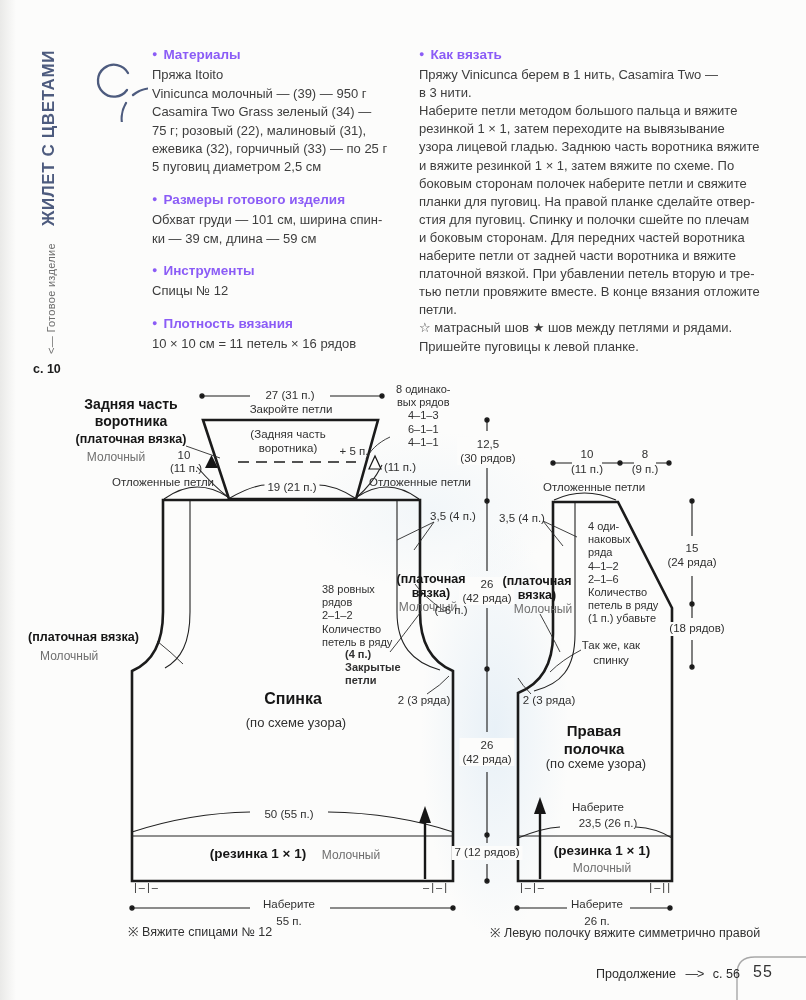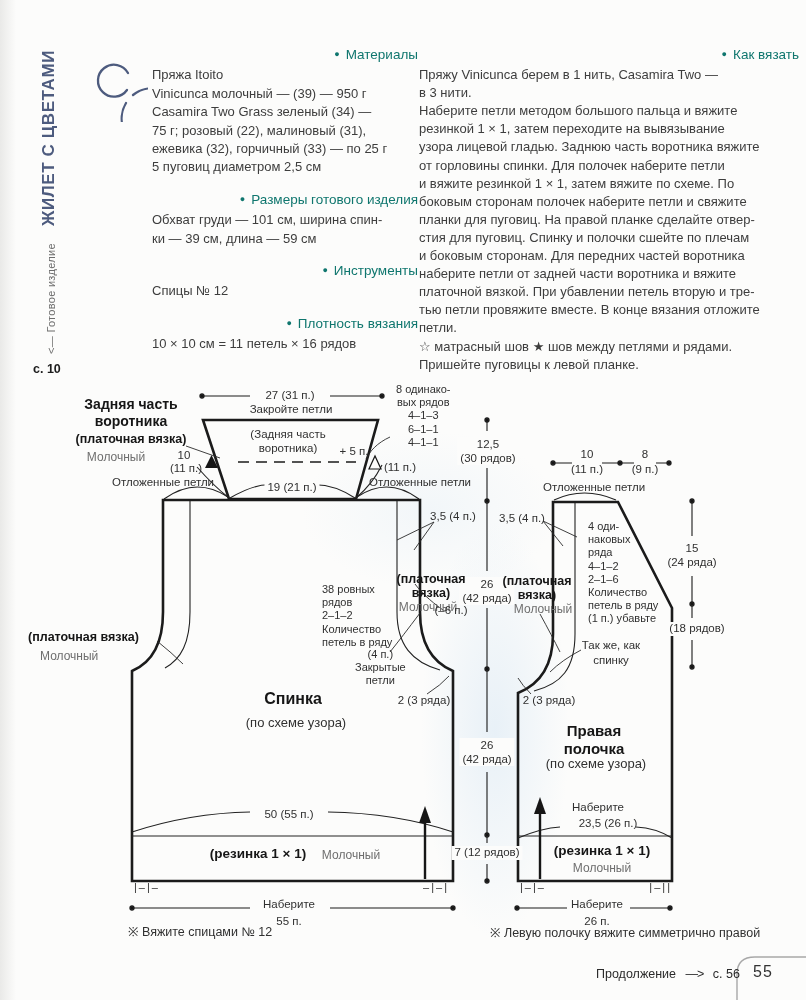--- a/index.html
+++ b/index.html
@@ -17,21 +17,21 @@
 
   
   .v-title{left:39px;top:226px;transform-origin:0 0;transform:rotate(-90deg);
            white-space:nowrap;font-size:17px;font-weight:bold;color:#4d5b7e;letter-spacing:.6px;}
   .v-sub{left:45px;top:354px;transform-origin:0 0;transform:rotate(-90deg);
          white-space:nowrap;font-size:11px;color:#6d6d6d;letter-spacing:.3px;}
   .pref{left:33px;top:362px;font-size:12.5px;font-weight:bold;color:#1c1c1c;}
 
   
   .col{line-height:18.4px;font-size:13px;}
-  .col .h{font-size:13.5px;font-weight:normal;color:#0f766e;margin:0 0 2px 0;text-align:right;}
+  .col .h{font-size:13.5px;font-weight:bold;color:#8b5cf6;margin:0 0 2px 0;}
   .col .bullet{font-size:9px;vertical-align:2px;margin-right:6px;}
   .col .sec{margin-bottom:13px;}
   .col .line{white-space:nowrap;}
   #left-col{left:152px;top:45px;width:266px;}
   #right-col{left:419px;top:45px;width:380px;line-height:18.1px;}
 
   
   .dlabel{position:absolute;font-size:11.5px;color:#303030;white-space:pre-line;
           line-height:13.5px;text-align:center;}
   .dlabel.bg{background:#fcfcfb;padding:0 3px;}
@@ -95,21 +95,20 @@
 </div>
 
 <div id="right-col" class="abs col">
   <div class="h"><span class="bullet">●</span><span>Как вязать</span></div>
   <div>
       <div class="line">Пряжу Vinicunca берем в 1 нить, Casamira Two —</div>
       <div class="line">в 3 нити.</div>
       <div class="line">Наберите петли методом большого пальца и вяжите</div>
       <div class="line">резинкой 1 × 1, затем переходите на вывязывание</div>
       <div class="line">узора лицевой гладью. Заднюю часть воротника вяжите</div>
-      <div class="line">от горловины спинки. Для полочек наберите петли</div>
       <div class="line">и вяжите резинкой 1 × 1, затем вяжите по схеме. По</div>
       <div class="line">боковым сторонам полочек наберите петли и свяжите</div>
       <div class="line">планки для пуговиц.  На правой планке сделайте отвер-</div>
       <div class="line">стия для пуговиц. Спинку и полочки сшейте по плечам</div>
       <div class="line">и боковым сторонам.  Для передних частей воротника</div>
       <div class="line">наберите петли от задней части воротника и вяжите</div>
       <div class="line">платочной вязкой. При убавлении петель вторую и тре-</div>
       <div class="line">тью петли провяжите вместе. В конце вязания отложите</div>
       <div class="line">петли.</div>
       <div class="line">☆ матрасный шов  ★ шов между петлями и рядами.</div>
@@ -219,21 +218,21 @@
 (42 ряда)</div>
     <div class="dlabel" style="left: 453px; top: 510px; transform: translateX(-50%);">3,5 (4 п.)</div>
     <div class="dlabel b" style="left: 431px; top: 572px; font-size: 12.5px; line-height: 14px; transform: translateX(-50%);">(платочная
 вязка)</div>
     <div class="dlabel g" style="left: 428px; top: 601px; font-size: 12px; transform: translateX(-50%);">Молочный</div>
     <div class="dlabel" style="left: 322px; top: 583px; font-size: 11px; line-height: 13.2px; text-align: left;">38 ровных
 рядов
 2–1–2
 Количество
 петель в ряду</div>
-    <div class="dlabel" style="left: 355px; top: 648px; font-size: 11px; line-height: 13.2px; text-align: center;">(4 п.)
+    <div class="dlabel" style="left: 345px; top: 648px; font-size: 11px; line-height: 13.2px; text-align: left; font-weight: bold;">(4 п.)
 Закрытые
 петли</div>
     <div class="dlabel" style="left: 451px; top: 604px; transform: translateX(-50%);">(–6 п.)</div>
     <div class="dlabel b" style="left: 28px; top: 631px; font-size: 12.5px; text-align: left;">(платочная вязка)</div>
     <div class="dlabel g" style="left: 40px; top: 650px; font-size: 12px; text-align: left;">Молочный</div>
     <div class="dlabel" style="left: 424px; top: 694px; transform: translateX(-50%);">2 (3 ряда)</div>
     <div class="dlabel b" style="left: 293px; top: 692px; font-size: 16px; transform: translateX(-50%);">Спинка</div>
     <div class="dlabel" style="left: 296px; top: 716px; font-size: 13px; transform: translateX(-50%);">(по схеме узора)</div>
     <div class="dlabel bg" style="left: 487px; top: 738px; line-height: 14px; transform: translateX(-50%);">26
 (42 ряда)</div>

